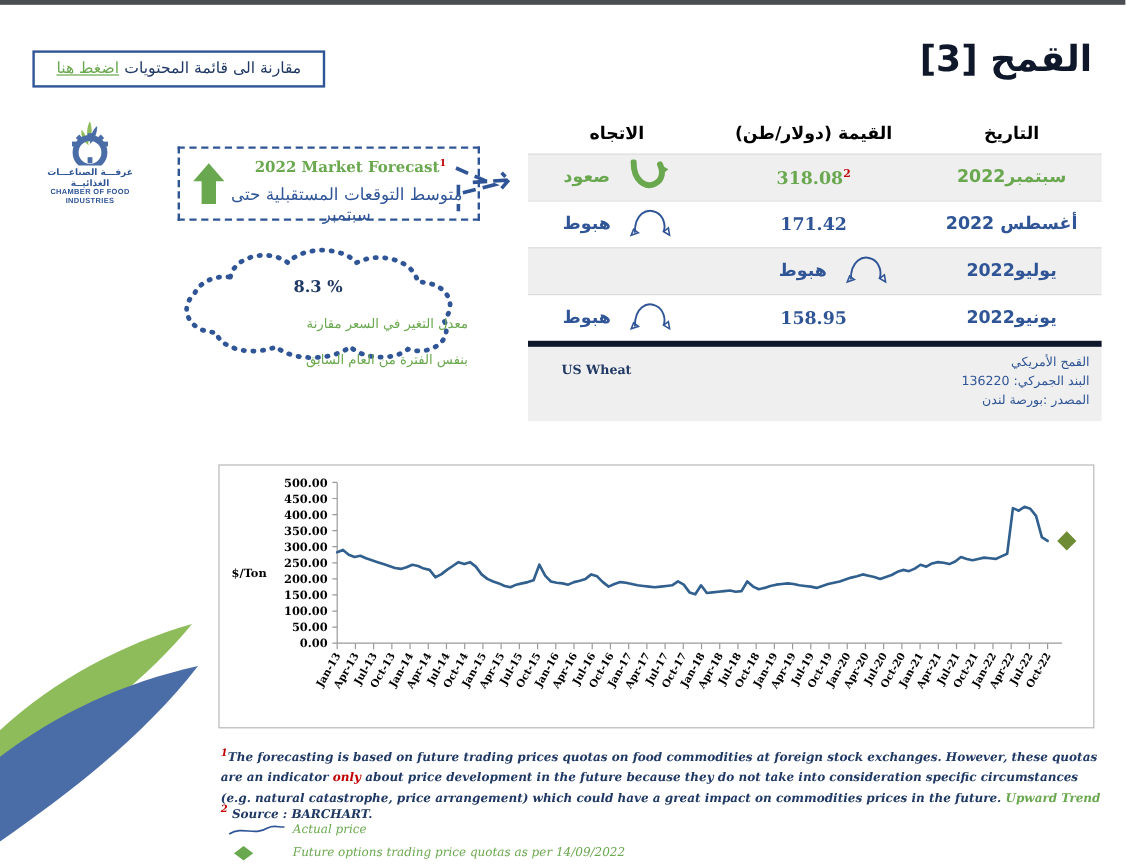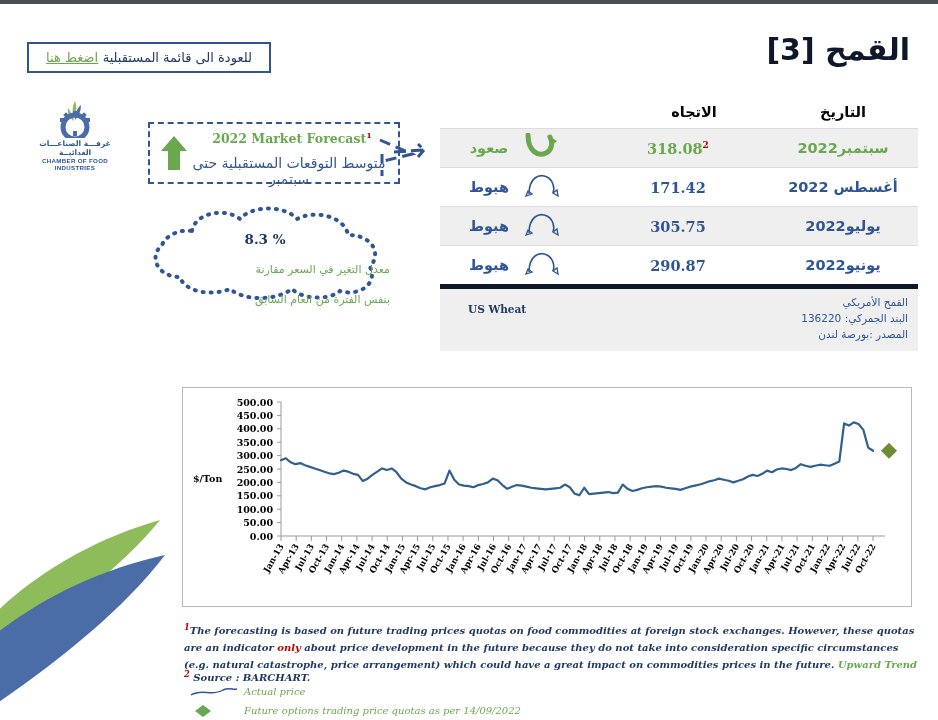--- a/index.html
+++ b/index.html
@@ -109,21 +109,21 @@
 
 <div class="decor">
   <svg width="260" height="260" viewBox="0 0 260 260">
     <path d="M40,170 C90,110 160,70 230,50 C185,105 120,150 55,190 Z" fill="#8fbc5a"></path>
     <path d="M10,215 C70,150 145,105 235,85 C185,150 110,205 35,255 Z" fill="#4a6da7"></path>
     <path d="M-30,150 L40,210 L10,245 L-60,185 Z" fill="#4a6da7"></path>
   </svg>
 </div>
 
 <div class="returnbox">
-  <span class="txt">للعودة الى قائمة المستقبلية</span>
+  <span class="txt">مقارنة الى قائمة المحتويات</span>
   <span>&nbsp;</span>
   <a class="lnk" href="#">اضغط هنا</a>
 </div>
 
 <div class="logo">
   <div class="mark">
     <svg width="50" height="40" viewBox="0 0 50 40">
       <path d="M25 3 C27 9 27 15 24 21 C22 15 22 8 25 3 Z" fill="#8fbc5a"></path>
       <path d="M31 7 C31 13 29 18 25 22 C25 16 27 10 31 7 Z" fill="#4a6da7"></path>
       <path d="M18 10 C21 14 23 18 24 23 C20 21 17 16 18 10 Z" fill="#8fbc5a"></path>
@@ -169,20 +169,21 @@
   <div class="pct">8.3 %</div>
   <div class="l1">معدل التغير في السعر مقارنة</div>
   <div class="l2">بنفس الفترة من العام السابق</div>
 </div>
 
 <div style="position:absolute;right:28px;top:32px;font-size:30px;font-weight:bold;color:#0f172a;font-family:'DejaVu Sans',sans-serif;direction:rtl;">القمح [3]</div>
 
 <div class="table">
   <div class="thead">
     <div class="c-date">التاريخ</div>
+    <div class="c-val">القيمة (دولار/طن)</div>
     <div class="c-trend">الاتجاه</div>
   </div>
 
   <div class="trow alt up">
     <div class="c-date">سبتمبر2022</div>
     <div class="c-val"><span>318.08</span><sup>2</sup></div>
     <div class="c-trend">
       <span>
         <svg width="34" height="26" viewBox="0 0 34 26">
           <path d="M4 2 C4 18 14 24 22 20 C28 17 29 10 26 4" fill="none" stroke="#6aa84f" stroke-width="5" stroke-linecap="round"></path>
@@ -203,36 +204,35 @@
           <path d="M7 22 L3 19 L1 24 Z" fill="none" stroke="#2f5597" stroke-width="1.3"></path>
           <path d="M28 21 L32 18 L33 24 Z" fill="none" stroke="#2f5597" stroke-width="1.3"></path>
         </svg>
       </span>
       <span class="tword">هبوط</span>
     </div>
   </div>
 
   <div class="trow alt">
     <div class="c-date">يوليو2022</div>
-    <div class="c-val">305.75</div>
     <div class="c-trend">
       <span>
         <svg width="34" height="26" viewBox="0 0 34 26">
           <path d="M4 22 C4 6 14 1 22 5 C28 8 30 16 28 21" fill="none" stroke="#2f5597" stroke-width="1.6"></path>
           <path d="M7 22 L3 19 L1 24 Z" fill="none" stroke="#2f5597" stroke-width="1.3"></path>
           <path d="M28 21 L32 18 L33 24 Z" fill="none" stroke="#2f5597" stroke-width="1.3"></path>
         </svg>
       </span>
       <span class="tword">هبوط</span>
     </div>
   </div>
 
   <div class="trow">
     <div class="c-date">يونيو2022</div>
-    <div class="c-val">290.87</div>
+    <div class="c-val">158.95</div>
     <div class="c-trend">
       <span>
         <svg width="34" height="26" viewBox="0 0 34 26">
           <path d="M4 22 C4 6 14 1 22 5 C28 8 30 16 28 21" fill="none" stroke="#2f5597" stroke-width="1.6"></path>
           <path d="M7 22 L3 19 L1 24 Z" fill="none" stroke="#2f5597" stroke-width="1.3"></path>
           <path d="M28 21 L32 18 L33 24 Z" fill="none" stroke="#2f5597" stroke-width="1.3"></path>
         </svg>
       </span>
       <span class="tword">هبوط</span>
     </div>

